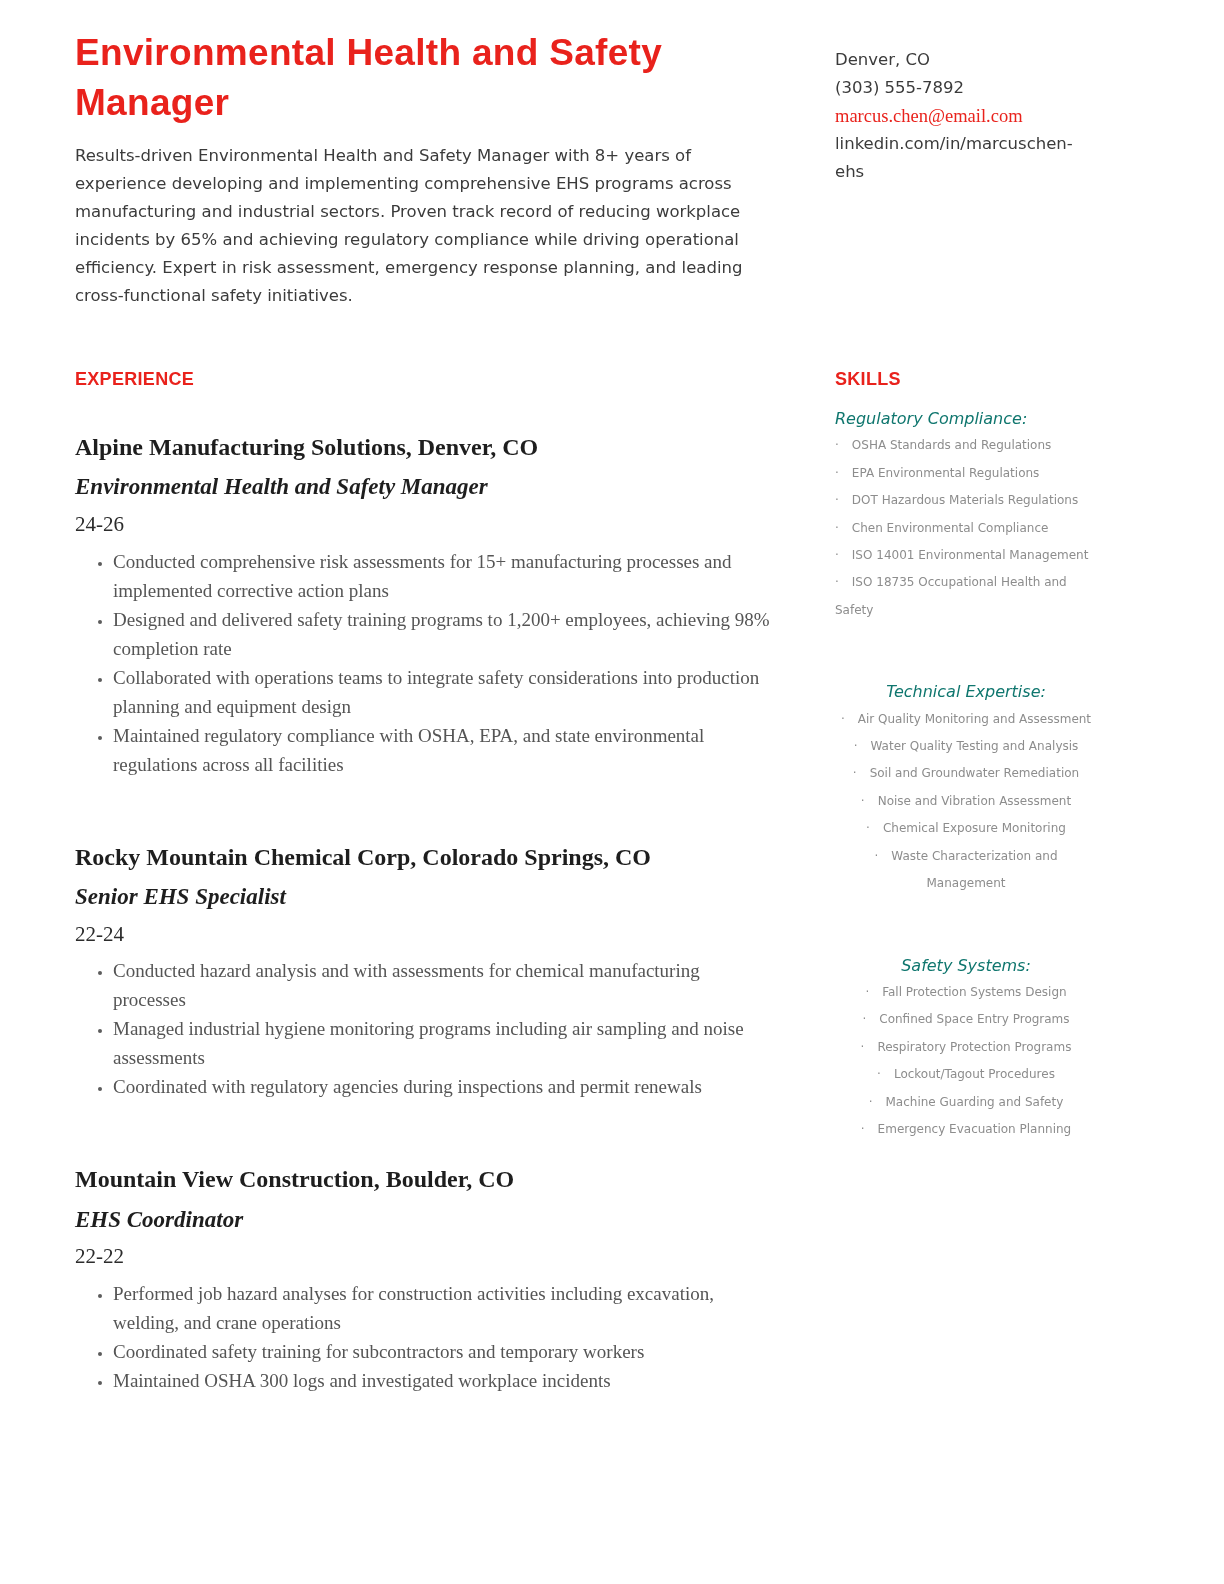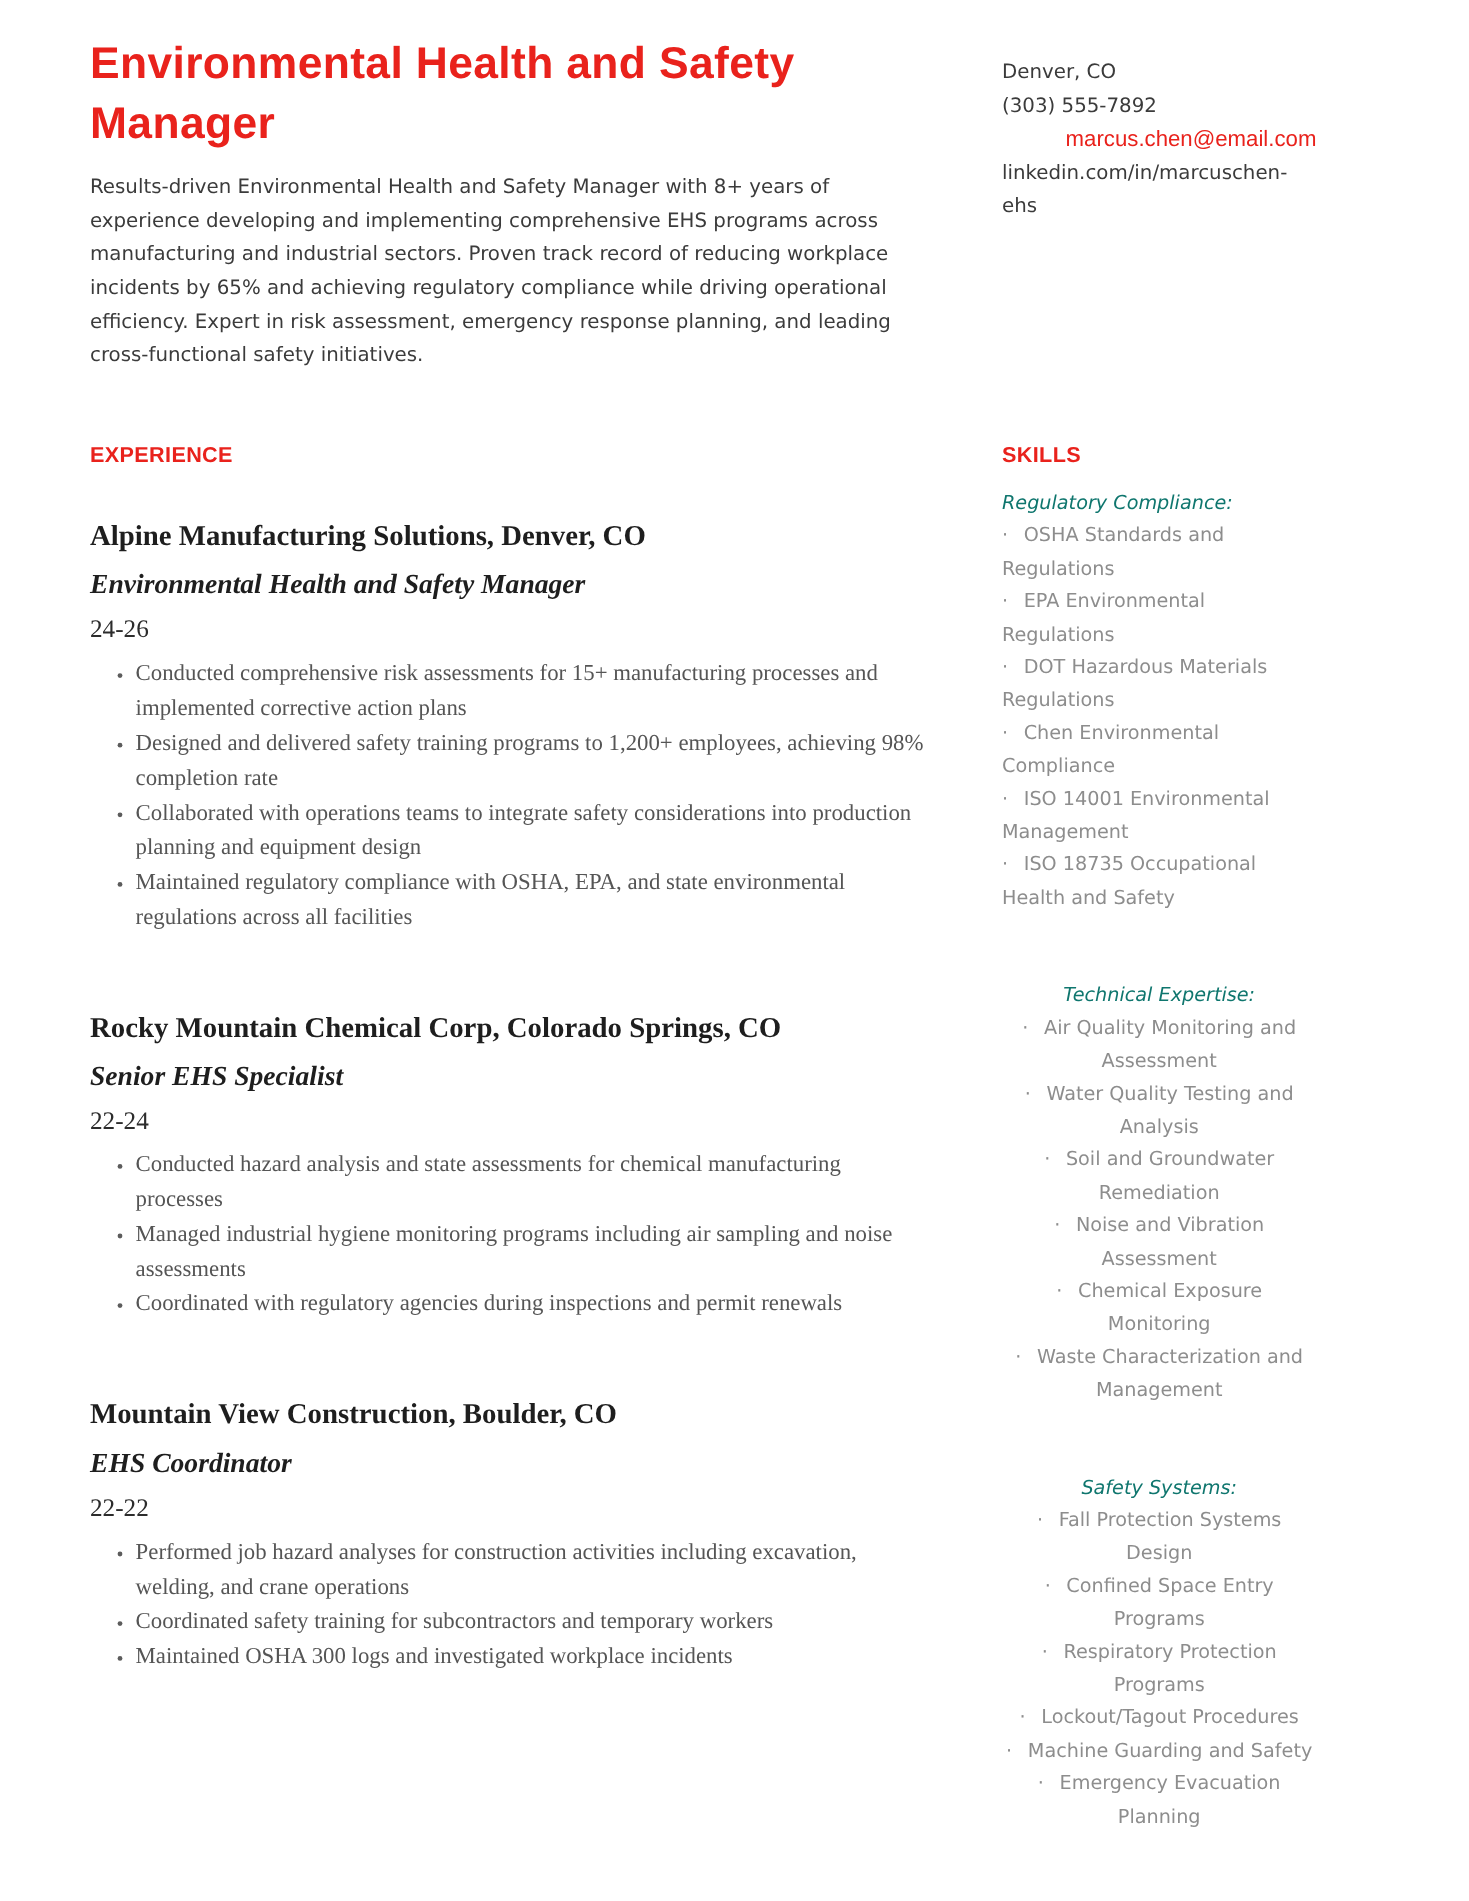--- a/index.html
+++ b/index.html
@@ -27,24 +27,23 @@
     font-size: 37px; font-weight: 800; line-height: 1.36;
     color: var(--accent); margin-top: 8px; letter-spacing: 0.3px;
   }
   .summary {
     margin-top: 13px;
     font-size: 16.5px; line-height: 28px; color: #3b3b3b;
   }
   
   .contact { margin-top: 26px; font-size: 16.5px; line-height: 28px; color: #3b3b3b; }
   .contact .email {
-    font-family: Liberation Sans, sans-serif;
+    font-family: Liberation Serif, serif;
     font-size: 18.5px; color: var(--accent); text-decoration: none;
     display: block;
-    text-align: right;
   }
   
   .section-heading {
     font-family: "Liberation Sans", sans-serif;
     font-size: 18px; font-weight: 800; line-height: 1.3;
     color: var(--accent); letter-spacing: 0.3px;
   }
   .experience-col { margin-top: 58px; }
   .skills-col { margin-top: 58px; }
   
@@ -73,21 +72,21 @@
   }
   ul.bullets li::marker { color: #5c5c5c; font-size: 15px; }
   
   .skills-col .section-heading { margin-bottom: 14px; }
   .skill-group + .skill-group { margin-top: 54px; text-align: center; }
   .skill-group-label {
     font-size: 16px; font-style: italic; line-height: 27.4px; color: #0f766e;
   }
   ul.skill-list { list-style: none; }
   ul.skill-list li {
-    font-size: 16px; line-height: 27.4px; color: #8d8d8d;
+    font-size: 12px; line-height: 27.4px; color: #8d8d8d;
   }
   ul.skill-list li::before { content: "·"; margin-right: 13px; color: #8d8d8d; }
 </style>
 </head>
 <body>
 
 <div class="page">
 
   <header>
     <h2 class="job-title-main">Environmental Health and Safety Manager</h2>
@@ -114,21 +113,21 @@
         <li>Collaborated with operations teams to integrate safety considerations into production planning and equipment design</li>
         <li>Maintained regulatory compliance with OSHA, EPA, and state environmental regulations across all facilities</li>
       </ul>
     </section>
 
     <section class="job">
       <h3 class="company">Rocky Mountain Chemical Corp, Colorado Springs, CO</h3>
       <h4 class="role">Senior EHS Specialist</h4>
       <div class="dates">22-24</div>
       <ul class="bullets">
-        <li>Conducted hazard analysis and state assessments for chemical manufacturing processes</li>
+        <li>Conducted hazard analysis and with assessments for chemical manufacturing processes</li>
         <li>Managed industrial hygiene monitoring programs including air sampling and noise assessments</li>
         <li>Coordinated with regulatory agencies during inspections and permit renewals</li>
       </ul>
     </section>
 
     <section class="job">
       <h3 class="company">Mountain View Construction, Boulder, CO</h3>
       <h4 class="role">EHS Coordinator</h4>
       <div class="dates">22-22</div>
       <ul class="bullets">

